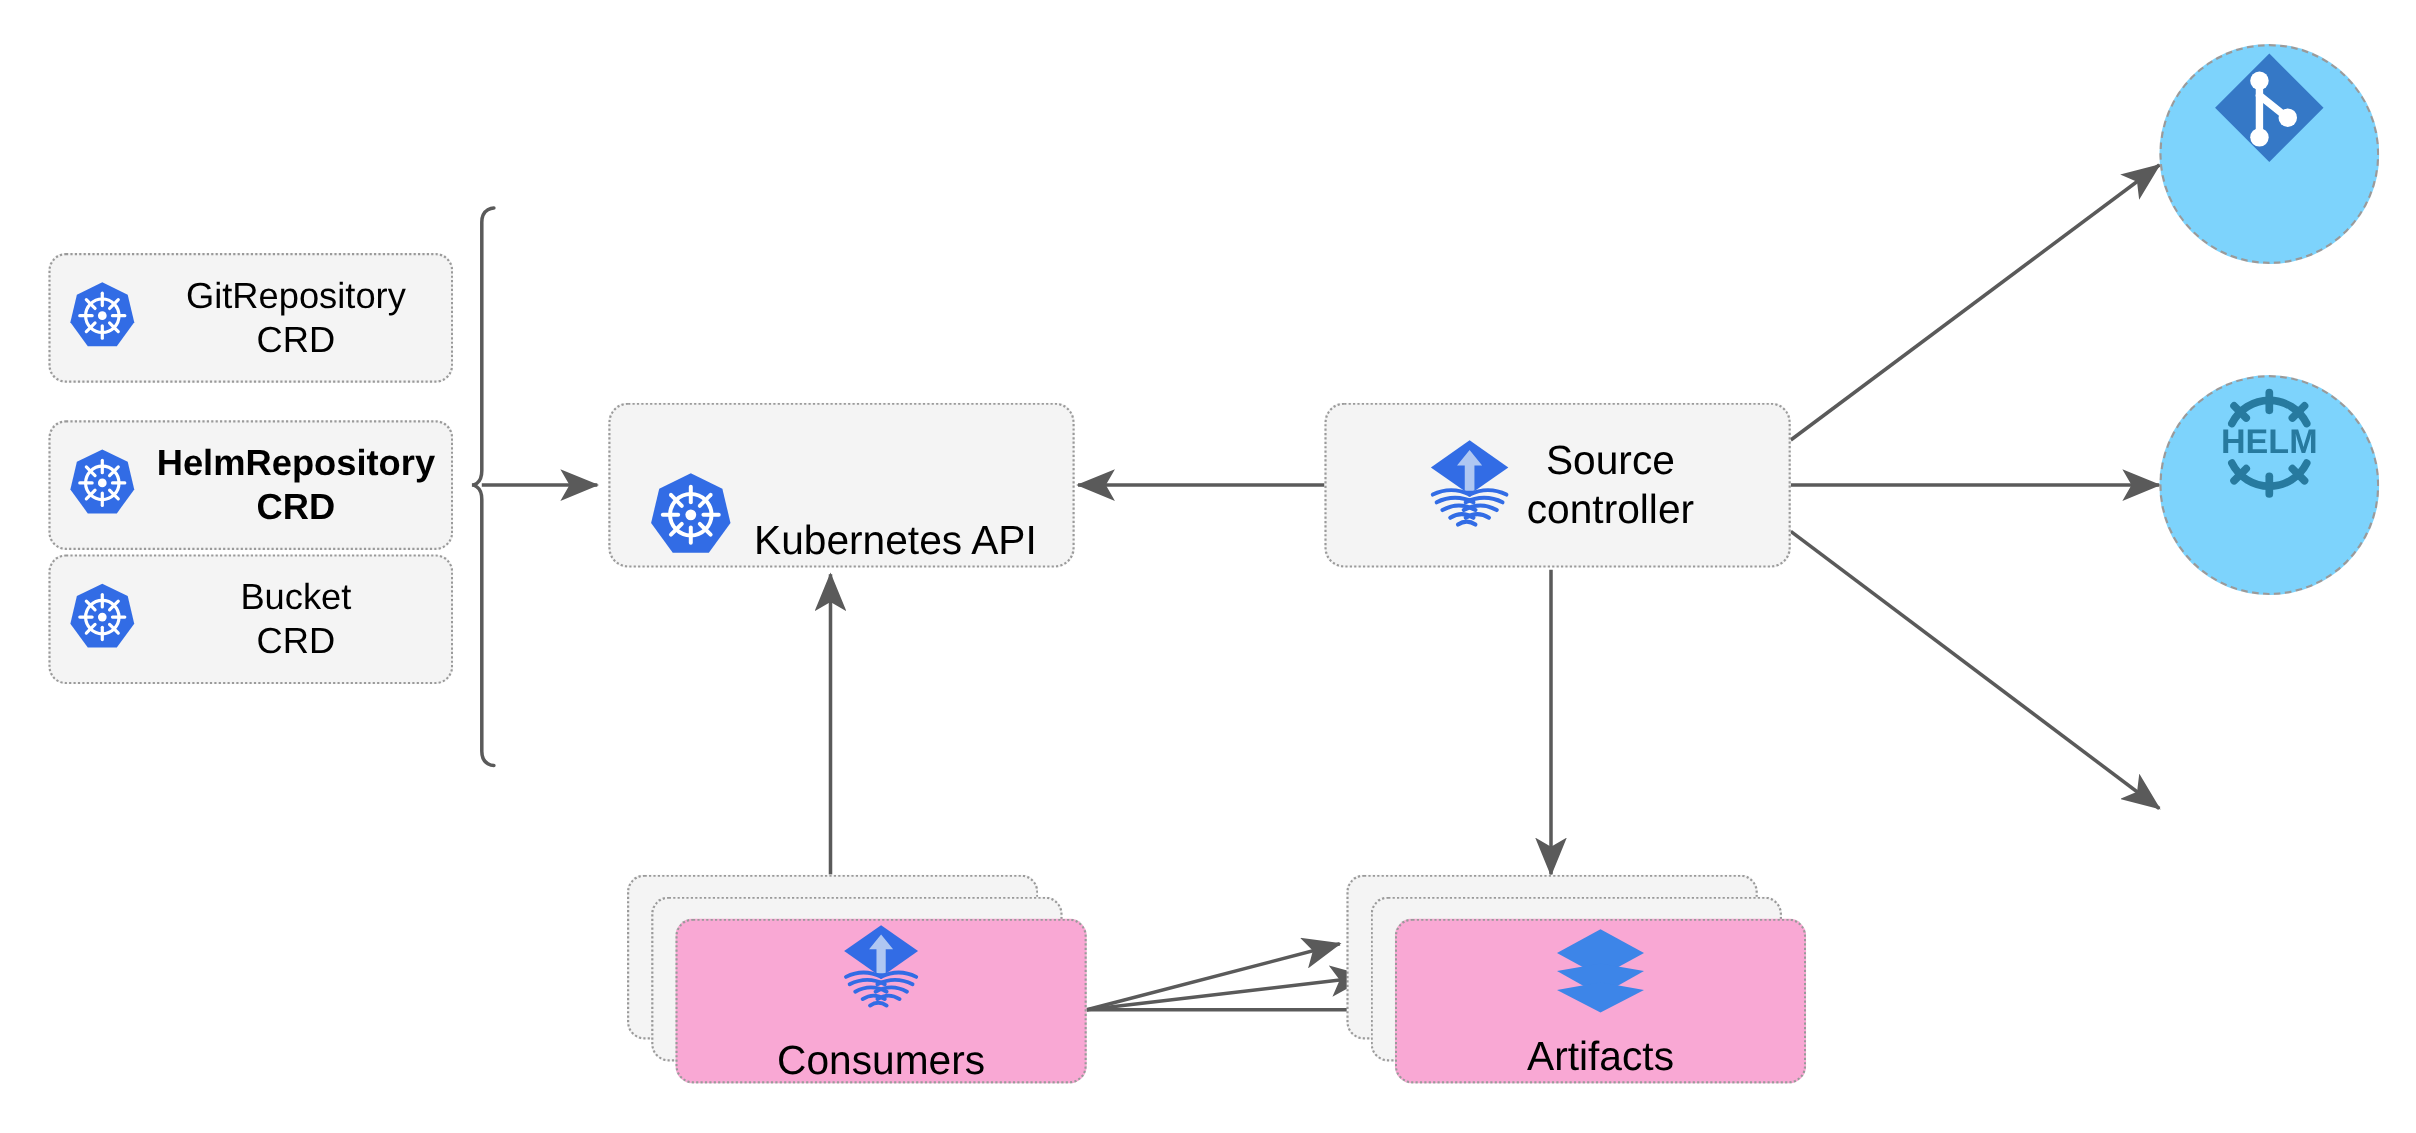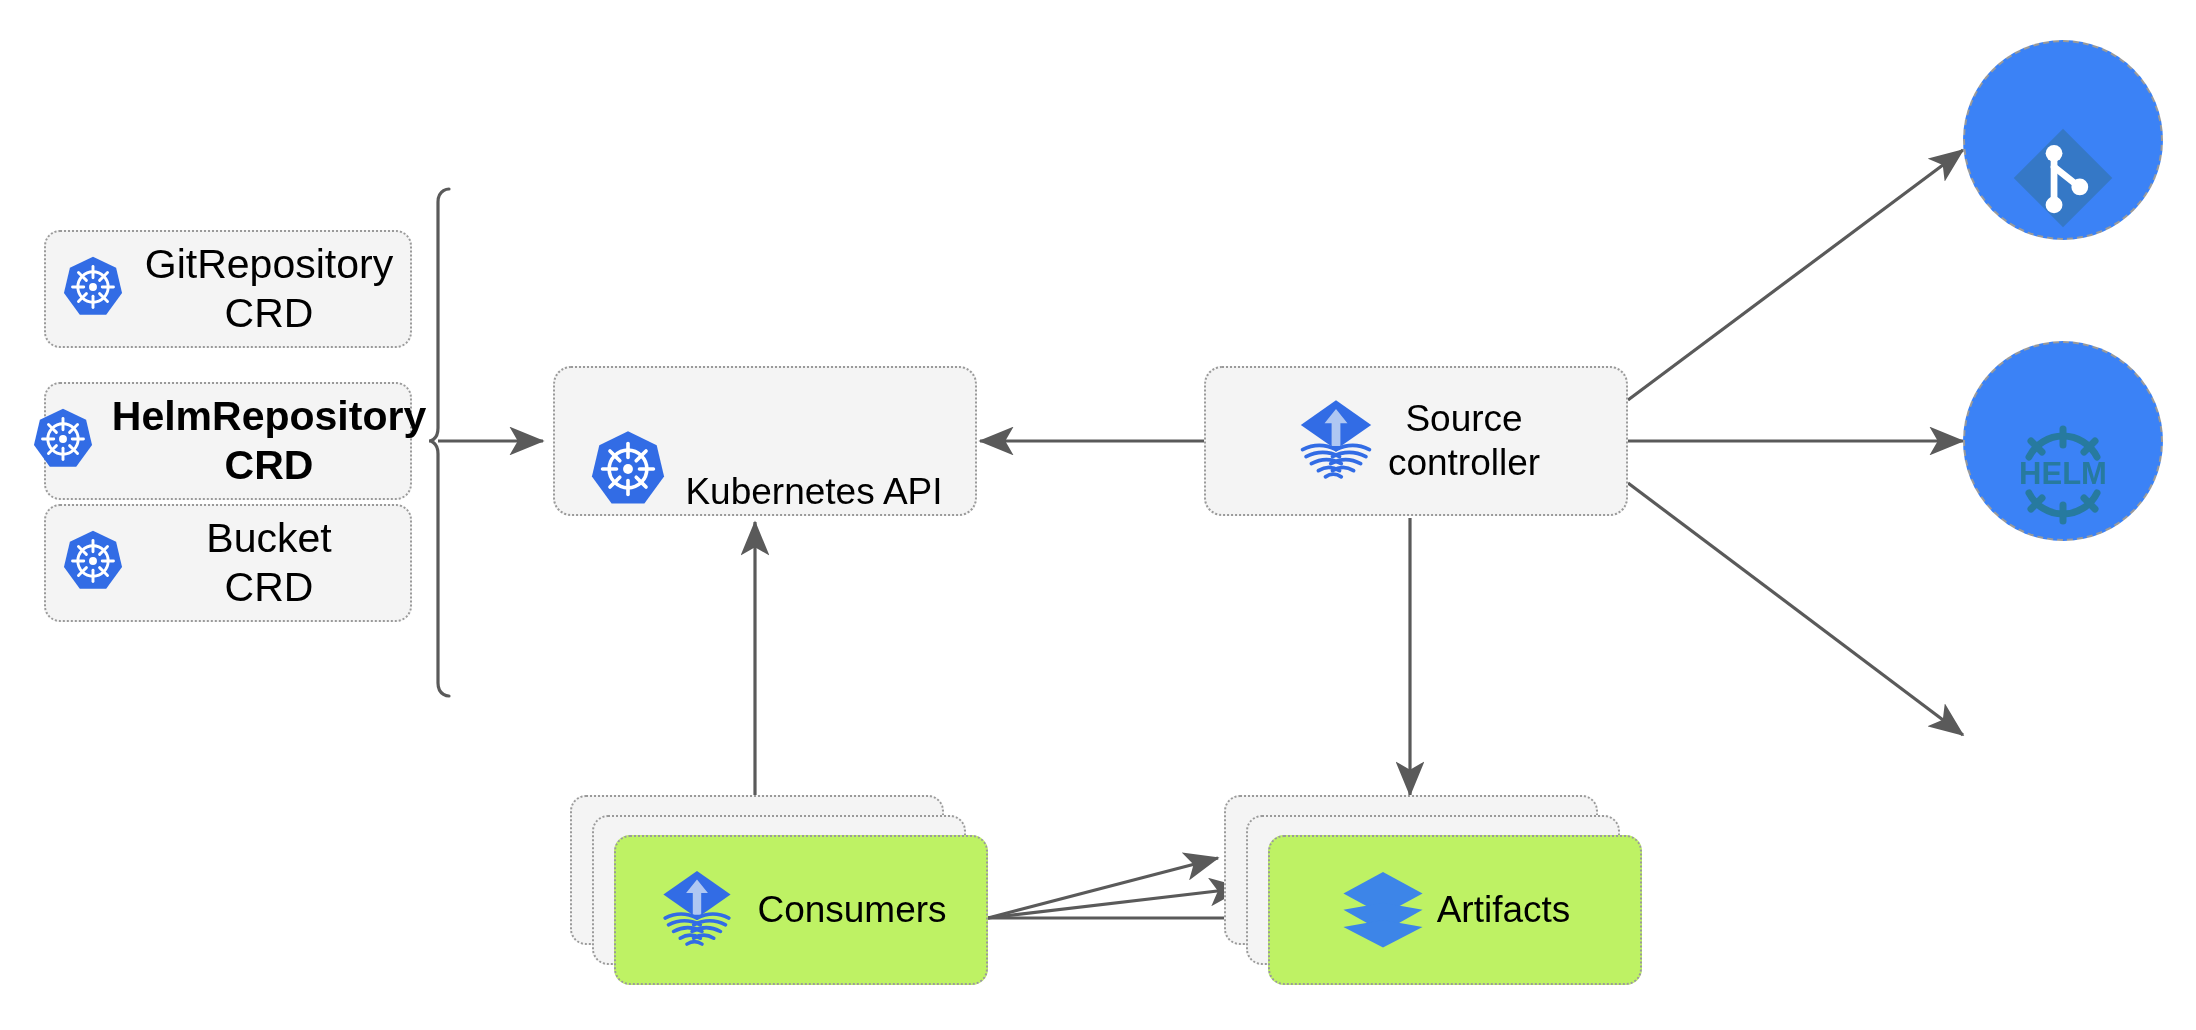--- a/index.html
+++ b/index.html
@@ -45,21 +45,21 @@
     white-space: pre-line;
   }
   .crd-node {
     width: 368px;
     height: 118px;
     padding: 0 14px;
     gap: 16px;
     border-radius: 16px;
   }
   .crd-node .label {
-    font-size: 41px;
+    font-size: 33px;
     flex: 1;
   }
   .k8s-api-node {
     width: 424px;
     height: 150px;
     gap: 16px;
     border-radius: 18px;
     align-items: flex-end;
   }
   .k8s-api-node .label { font-size: 37px; }
@@ -77,48 +77,48 @@
     position: absolute;
     background: #f4f4f4;
     border: 2.5px dotted #9a9a9a;
     border-radius: 16px;
     box-sizing: border-box;
     width: 374px;
     height: 150px;
   }
   .stack-front {
     position: absolute;
-    background: #bef264;
+    background: #f9a8d4;
     border: 2.5px dotted #9a9a9a;
     border-radius: 16px;
     box-sizing: border-box;
     width: 374px;
     height: 150px;
     display: flex;
-    flex-direction: row;
+    flex-direction: column;
     align-items: center;
     justify-content: center;
     gap: 18px;
   }
   .stack-front .label {
     font-size: 37px;
     color: #000;
   }
 
   
   .circle-node {
     position: absolute;
     width: 200px;
     height: 200px;
     border: 2.5px dashed #9a9a9a;
     border-radius: 50%;
-    background: #3b82f6;
+    background: #7dd3fc;
     box-sizing: border-box;
     display: flex;
-    align-items: flex-end;
+    align-items: flex-start;
     justify-content: center;
   }
 
   .icon { display: block; flex: 0 0 auto; }
 </style>
 </head>
 <body>
 
 <div id="canvas">
 

